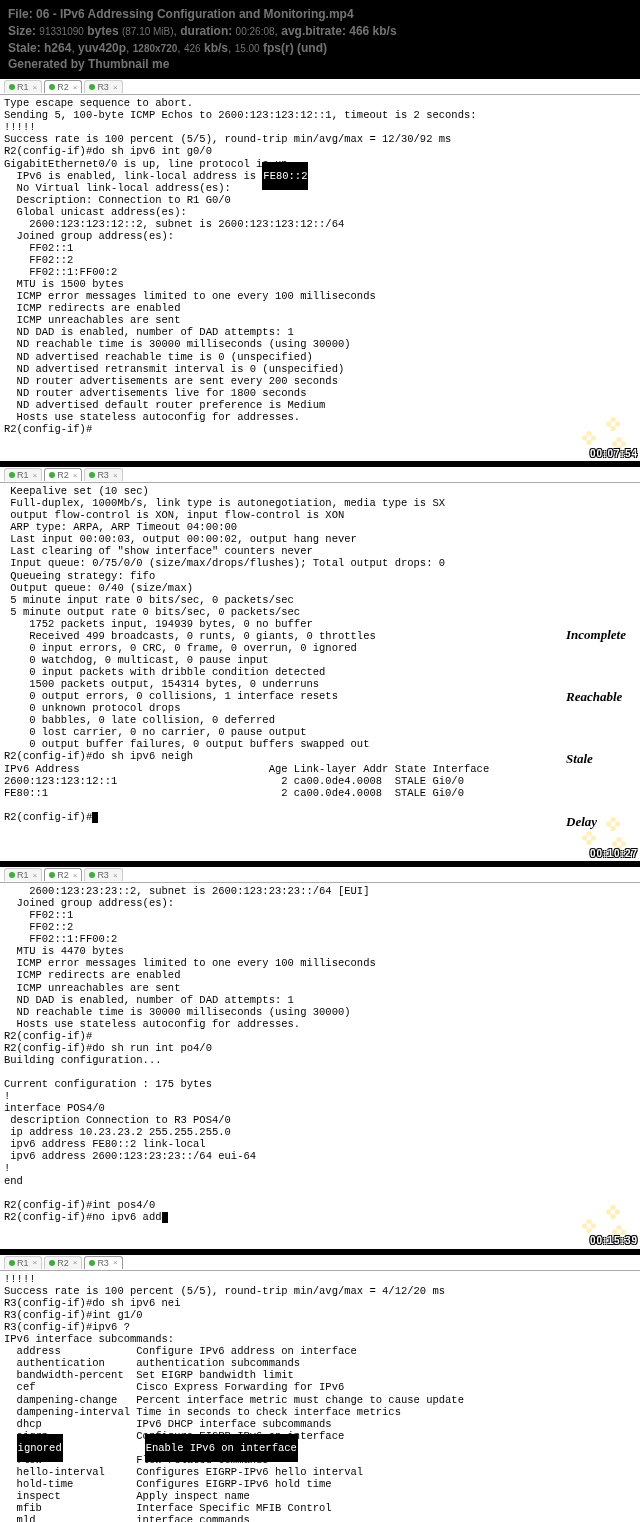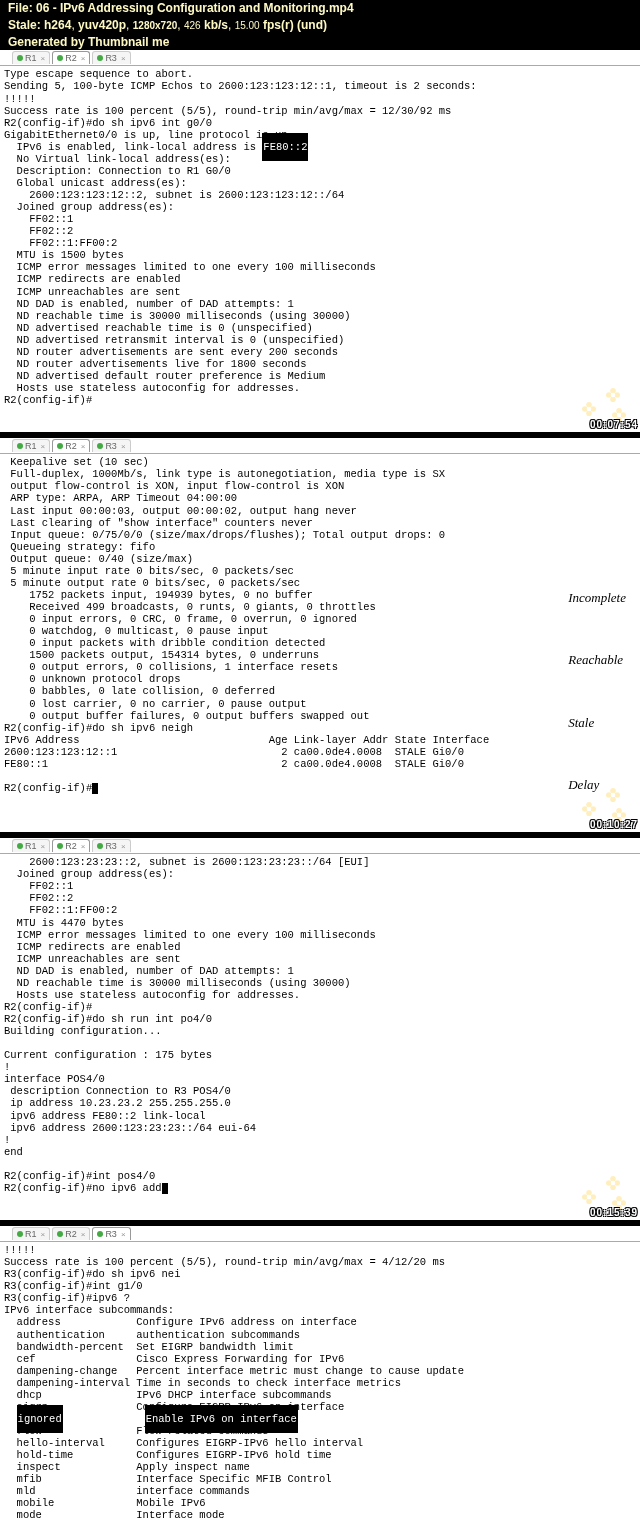--- a/index.html
+++ b/index.html
@@ -1,41 +1,51 @@
 <!DOCTYPE html>
 <html><head>
 <meta charset="utf-8">
 <style>
 * { margin: 0; padding: 0; box-sizing: border-box; }
 body { width: 640px; background: #000; font-family: "Courier New", monospace; }
-.header { background: #000; color: #fef9c3; padding: 0 8px; font-family: Arial, sans-serif; font-size: 12px; line-height: 1.4; }
+.header { background: #000; color: #737373; padding: 6px 8px; font-family: Arial, sans-serif; font-size: 12px; line-height: 1.4; }
 .header strong { font-weight: bold; }
 .header .lbl { font-weight: bold; }
 .header .num { font-size: 10px; }
-.tabs { background: #fff; border-bottom: 1px solid #aaa; padding: 1px 12px; font-family: Arial, sans-serif; font-size: 9px; color: #666; display: flex; gap: 2px; }
+.tabs { background: #fff; border-bottom: 1px solid #aaa; padding: 1px 4px; font-family: Arial, sans-serif; font-size: 9px; color: #666; display: flex; gap: 2px; }
 .tab { display: inline-flex; align-items: center; padding: 1px 4px; border: 1px solid #ccc; border-bottom: none; background: #f5f5f5; border-radius: 3px 3px 0 0; gap: 2px; }
 .tab.active { background: #fff; border-color: #999; }
 .tab .dot { width: 6px; height: 6px; border-radius: 50%; background: #4a4; display: inline-block; }
 .tab .x { color: #999; margin-left: 2px; font-size: 8px; }
 .pane { position: relative; background: #fff; color: #000; font-family: "Lucida Console", "Courier New", monospace; font-size: 10.5px; line-height: 1.15; padding: 2px 4px; border-bottom: 6px solid #000; white-space: pre; overflow: hidden; }
 .hlt { background: #000; color: #fff; padding: 8px 1px; }
 .timestamp { position: absolute; right: 2px; bottom: 2px; font-family: Liberation Sans, sans-serif; font-size: 10px; font-weight: bold; color: #fff; text-shadow: 1px 1px 0 #000, -1px -1px 0 #000, 1px -1px 0 #000, -1px 1px 0 #000; letter-spacing: 1px; }
-.annot { position: absolute; right: 14px; top: 92px; font-family: "Comic Sans MS", cursive; font-size: 13px; line-height: 1.6; font-style: italic; font-weight: normal; color: #000; }
+.annot { position: absolute; right: 14px; top: 100px; font-family: "Comic Sans MS", cursive; font-size: 13px; line-height: 1.6; font-style: italic; font-weight: bold; color: #000; }
 .flowers { position: absolute; right: 8px; bottom: 8px; width: 60px; height: 36px; opacity: 0.35; }
 .flower { position: absolute; width: 14px; height: 14px; }
 .flower svg { width: 100%; height: 100%; }
 .block-cursor { background: #000; display: inline-block; width: 6px; height: 11px; vertical-align: text-bottom; }
 </style>
 </head>
 <body>
 
 <div class="header">
   <div>
     <span class="lbl">File:</span>
     <strong>06 - IPv6 Addressing Configuration and Monitoring.mp4</strong>
+  </div>
+  <div>
+    <span class="lbl">Size:</span>
+    <span class="num">91331090</span>
+    <strong>bytes</strong>
+    <span class="num">(87.10 MiB)</span>,
+    <strong>duration:</strong>
+    <span class="num">00:26:08</span>,
+    <strong>avg.bitrate:</strong>
+    <strong>466 kb/s</strong>
   </div>
   <div>
     <span class="lbl">Stale:</span>
     <strong>h264</strong>,
     <strong>yuv420p</strong>,
     <strong class="num">1280x720</strong>,
     <span class="num">426</span>
     <strong>kb/s</strong>,
     <span class="num">15.00</span>
     <strong>fps(r)</strong>

